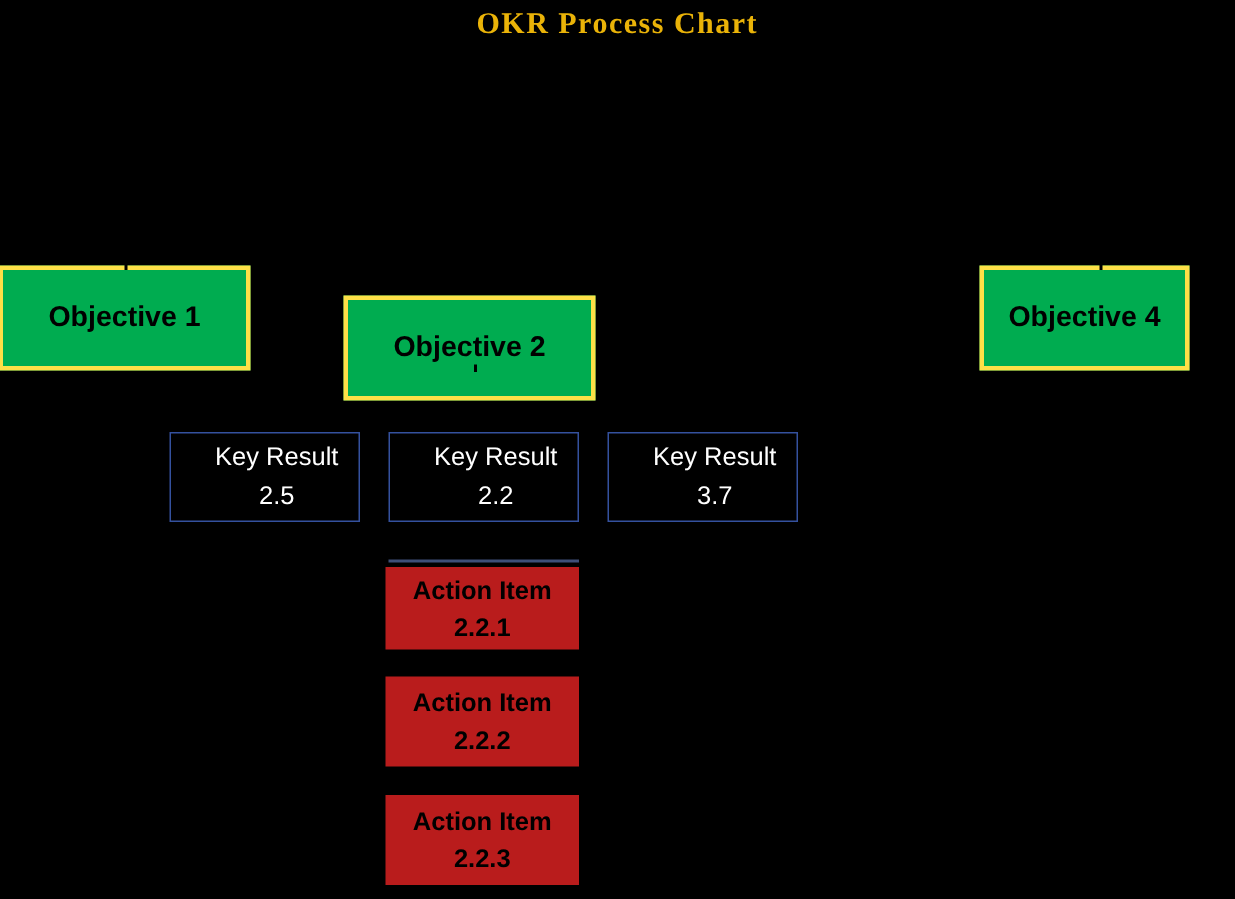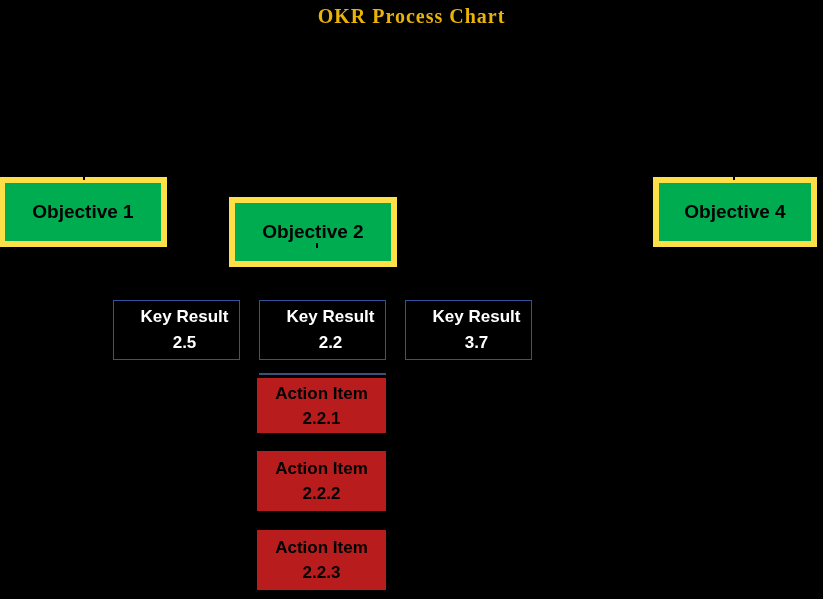--- a/index.html
+++ b/index.html
@@ -15,31 +15,31 @@
   .node {
     position:absolute; display:flex; align-items:center; justify-content:center;
     text-align:center; box-sizing:border-box; color:#000;
   }
   .vision {
     left:331px; top:60px; width:167px; height:68px;
     background:#E8E7E7; border:1px solid #3E66AC;
     font-weight:bold; font-size:17px;
   }
   .obj {
-    top:177px; height:70px; background:#00AC50; border:6px solid #fde047;
+    top:177px; height:70px; background:#00AC50; border:3px solid #fde047;
     font-weight:bold; font-size:19px;
   }
   .o1 { left:-1px; width:168px; }
   .o2 { left:229px; width:168px;margin-top:20px; }
   .o3 { left:443px; width:167px; }
-  .o4 { left:653px; width:164px; }
+  .o4 { left:653px; width:140px; }
   .kr {
-    top:300px; height:60px; width:127px; background:transparent;
+    top:288px; height:60px; width:127px; background:transparent;
     border:1px solid #34519E; color:#ffffff; font-size:17px;
-    flex-direction:column; line-height:26px; font-weight:bold;padding-left:16px;
+    flex-direction:column; line-height:26px; font-weight:normal;padding-left:16px;
   }
   .kr1 { left:113px; }
   .kr2 { left:259px; }
   .kr3 { left:405px; }
   .ai {
     left:257px; width:129px; background:#b91c1c;
     font-weight:bold; font-size:17px; flex-direction:column; line-height:25px;
   }
   .ai1 { top:378px; height:55px; }
   .ai2 { top:451px; height:60px; }

